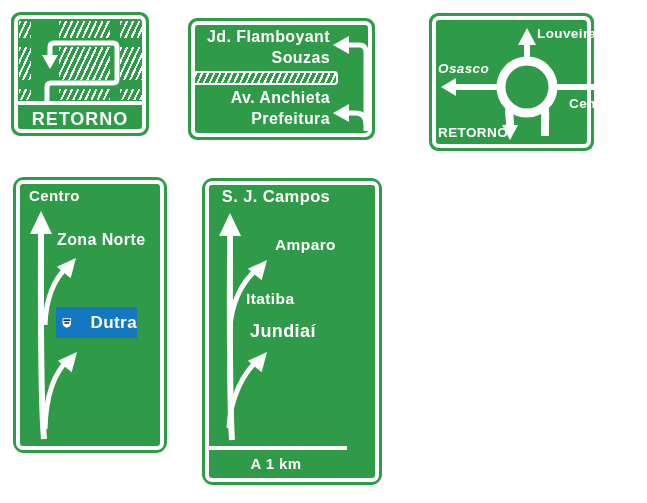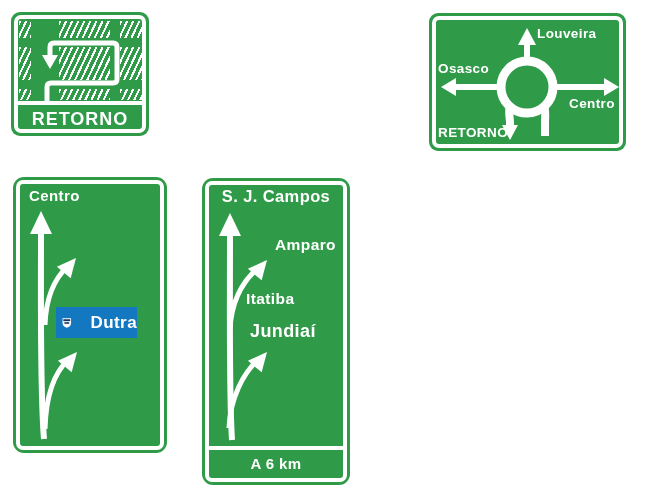--- a/index.html
+++ b/index.html
@@ -37,73 +37,88 @@
     <div class="hatch" style="left:109px;top:77px;width:22px;height:11px;"></div>
 
     <svg class="overlay" width="138" height="124" viewBox="0 0 138 124">
       <path d="M36,90 L36,75 Q36,71 40,71 L102,71 Q106,71 106,67 L106,35 Q106,31 102,31 L43,31 Q39,31 39,35 L39,44" fill="none" stroke="#ffffff" stroke-width="5"></path>
       <polygon points="0,0 -8,-14 8,-14" transform="translate(39,57)" fill="#ffffff"></polygon>
     </svg>
     <div class="sep" style="left:3px;top:89px;width:132px;height:4px;"></div>
     <div class="lbl" style="left:0;top:98px;width:138px;text-align:center;font-size:18px;letter-spacing:1px;">RETORNO</div>
   </div>
 
+  <div class="sign" style="left:188px;top:18px;width:187px;height:122px;">
+    <div class="inner-border"></div>
+    <div class="lbl" style="left:10px;top:10px;width:132px;text-align:right;font-size:16px;">Jd. Flamboyant</div>
+    <div class="lbl" style="left:10px;top:31px;width:132px;text-align:right;font-size:16px;">Souzas</div>
+    <div class="hatch" style="left:5px;top:53px;width:145px;height:14px;border:2px solid #ffffff;border-radius:0 4px 4px 0;box-sizing:border-box;"></div>
+    <div class="lbl" style="left:10px;top:71px;width:132px;text-align:right;font-size:16px;">Av. Anchieta</div>
+    <div class="lbl" style="left:10px;top:92px;width:132px;text-align:right;font-size:16px;">Prefeitura</div>
+    <svg class="overlay" width="187" height="122" viewBox="0 0 187 122">
+      <path d="M178,113 L178,34 Q178,27 171,27 L158,27" fill="none" stroke="#ffffff" stroke-width="5"></path>
+      <path d="M178,106 Q178,95 167,95 L158,95" fill="none" stroke="#ffffff" stroke-width="5"></path>
+      <polygon points="0,0 16,-9 16,9" transform="translate(145,27)" fill="#ffffff"></polygon>
+      <polygon points="0,0 16,-9 16,9" transform="translate(145,95)" fill="#ffffff"></polygon>
+    </svg>
+  </div>
 
-  <div class="sign" style="left:429px;top:13px;width:197px;height:138px;">
+  <div class="sign" style="left:429px;top:13px;width:165px;height:138px;">
     <div class="inner-border"></div>
     <svg class="overlay" width="205" height="138" viewBox="0 0 205 138">
       <circle cx="98" cy="74" r="26" fill="none" stroke="#ffffff" stroke-width="9"></circle>
       <path d="M98,44 L98,30" stroke="#ffffff" stroke-width="6"></path>
       <polygon points="0,0 -9,17 9,17" transform="translate(98,15)" fill="#ffffff"></polygon>
       <path d="M70,74 L26,74" stroke="#ffffff" stroke-width="6"></path>
       <polygon points="0,0 15,-9 15,9" transform="translate(12,74)" fill="#ffffff"></polygon>
       <path d="M126,74 L176,74" stroke="#ffffff" stroke-width="6"></path>
       <polygon points="0,0 -15,-9 -15,9" transform="translate(190,74)" fill="#ffffff"></polygon>
       <path d="M81,92 C79,99 81,104 81,110 L81,114" fill="none" stroke="#ffffff" stroke-width="8"></path>
       <polygon points="0,0 -8,-15 8,-15" transform="translate(81,127)" fill="#ffffff"></polygon>
       <path d="M115,92 C117,99 116,104 116,110 L116,123" fill="none" stroke="#ffffff" stroke-width="8"></path>
     </svg>
     <div class="lbl" style="left:108px;top:14px;font-size:13.5px;">Louveira</div>
-    <div class="lbl" style="left:9px;top:49px;font-size:13.5px;">Osasco</div>
+    <div class="lbl" style="left:9px;top:49px;font-size:13.5px;font-style:italic;">Osasco</div>
     <div class="lbl" style="left:140px;top:84px;font-size:13.5px;">Centro</div>
     <div class="lbl" style="left:9px;top:113px;font-size:13.5px;">RETORNO</div>
   </div>
 
   <div class="sign" style="left:13px;top:177px;width:154px;height:276px;border-radius:11px;">
     <div class="inner-border"></div>
     <div class="lbl" style="left:16px;top:11px;font-size:15px;">Centro</div>
     <svg class="overlay" width="154" height="276" viewBox="0 0 154 276">
       <path d="M31,262 C27,215 28,130 28,56" fill="none" stroke="#ffffff" stroke-width="6"></path>
       <polygon points="0,0 -11,23 11,23" transform="translate(28,34)" fill="#ffffff"></polygon>
       <path d="M32,148 C33,118 42,101 55,89" fill="none" stroke="#ffffff" stroke-width="5"></path>
       <polygon points="0,0 -9,19 9,19" transform="translate(63,81) rotate(40)" fill="#ffffff"></polygon>
       <path d="M32,252 C33,218 41,196 55,183" fill="none" stroke="#ffffff" stroke-width="5"></path>
       <polygon points="0,0 -9,19 9,19" transform="translate(64,175) rotate(40)" fill="#ffffff"></polygon>
     </svg>
+    <div class="lbl" style="left:44px;top:54px;font-size:16px;">Zona Norte</div>
     <div class="badge" style="left:43px;top:130px;width:81px;height:31px;">
       <svg width="18" height="20" viewBox="0 0 18 20">
         <path d="M1,1 H17 V10 Q17,17 9,19 Q1,17 1,10 Z" fill="#ffffff"></path>
         <rect x="2.5" y="3" width="13" height="3.5" fill="var(--navy)"></rect>
         <rect x="4.5" y="8.5" width="9" height="3" fill="var(--navy)"></rect>
       </svg>
       <span class="lbl2">Dutra</span>
     </div>
   </div>
 
-  <div class="sign" style="left:202px;top:178px;width:148px;height:307px;border-radius:11px;">
+  <div class="sign" style="left:202px;top:178px;width:180px;height:307px;border-radius:11px;">
     <div class="inner-border"></div>
     <div class="lbl" style="left:0;top:9px;width:148px;text-align:center;font-size:16.5px;">S. J. Campos</div>
     <svg class="overlay" width="148" height="307" viewBox="0 0 148 307">
       <path d="M30,262 C27,215 28,130 28,57" fill="none" stroke="#ffffff" stroke-width="6"></path>
       <polygon points="0,0 -11,23 11,23" transform="translate(28,35)" fill="#ffffff"></polygon>
       <path d="M28,150 C30,120 42,102 56,90" fill="none" stroke="#ffffff" stroke-width="5"></path>
       <polygon points="0,0 -9,19 9,19" transform="translate(65,82) rotate(40)" fill="#ffffff"></polygon>
       <path d="M27,250 C28,220 42,194 56,182" fill="none" stroke="#ffffff" stroke-width="5"></path>
       <polygon points="0,0 -9,19 9,19" transform="translate(65,174) rotate(40)" fill="#ffffff"></polygon>
     </svg>
     <div class="lbl" style="left:45px;top:58px;font-size:15.5px;margin-left:28px;">Amparo</div>
     <div class="lbl" style="left:44px;top:112px;font-size:15.5px;">Itatiba</div>
     <div class="lbl" style="left:48px;top:144px;font-size:18px;">Jundiaí</div>
     <div class="sep" style="left:3px;top:268px;width:142px;height:4px;"></div>
-    <div class="lbl" style="left:0;top:278px;width:148px;text-align:center;font-size:15px;">A 6 km</div>
+    <div class="lbl" style="left:0;top:278px;width:148px;text-align:center;font-size:15px;">A 1 km</div>
   </div>
 
 </div>
 
 </body></html>

